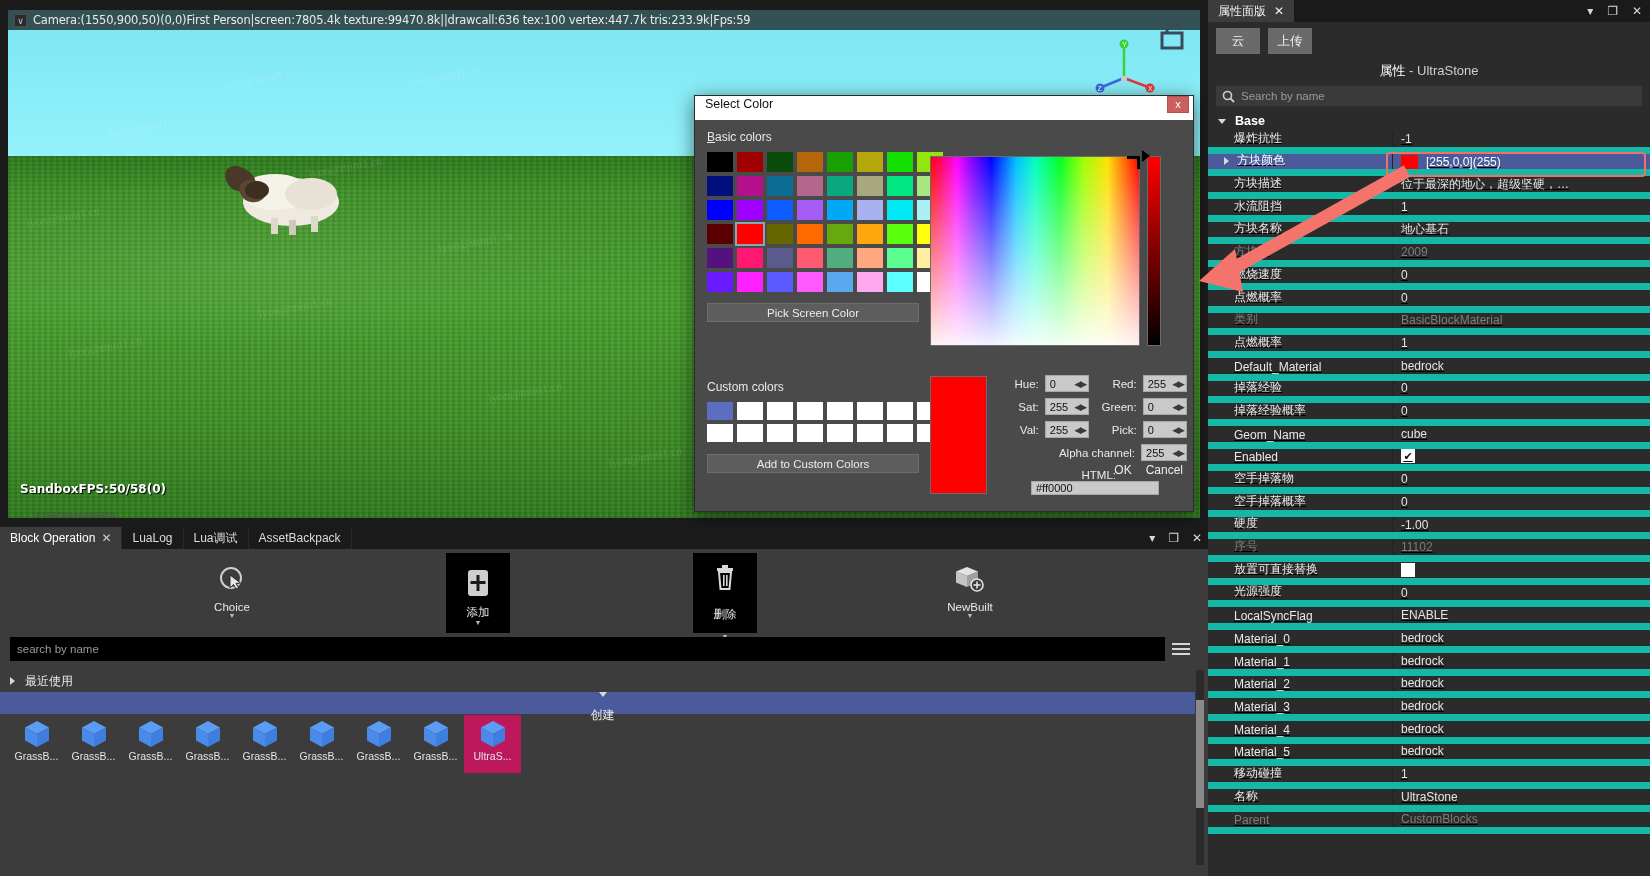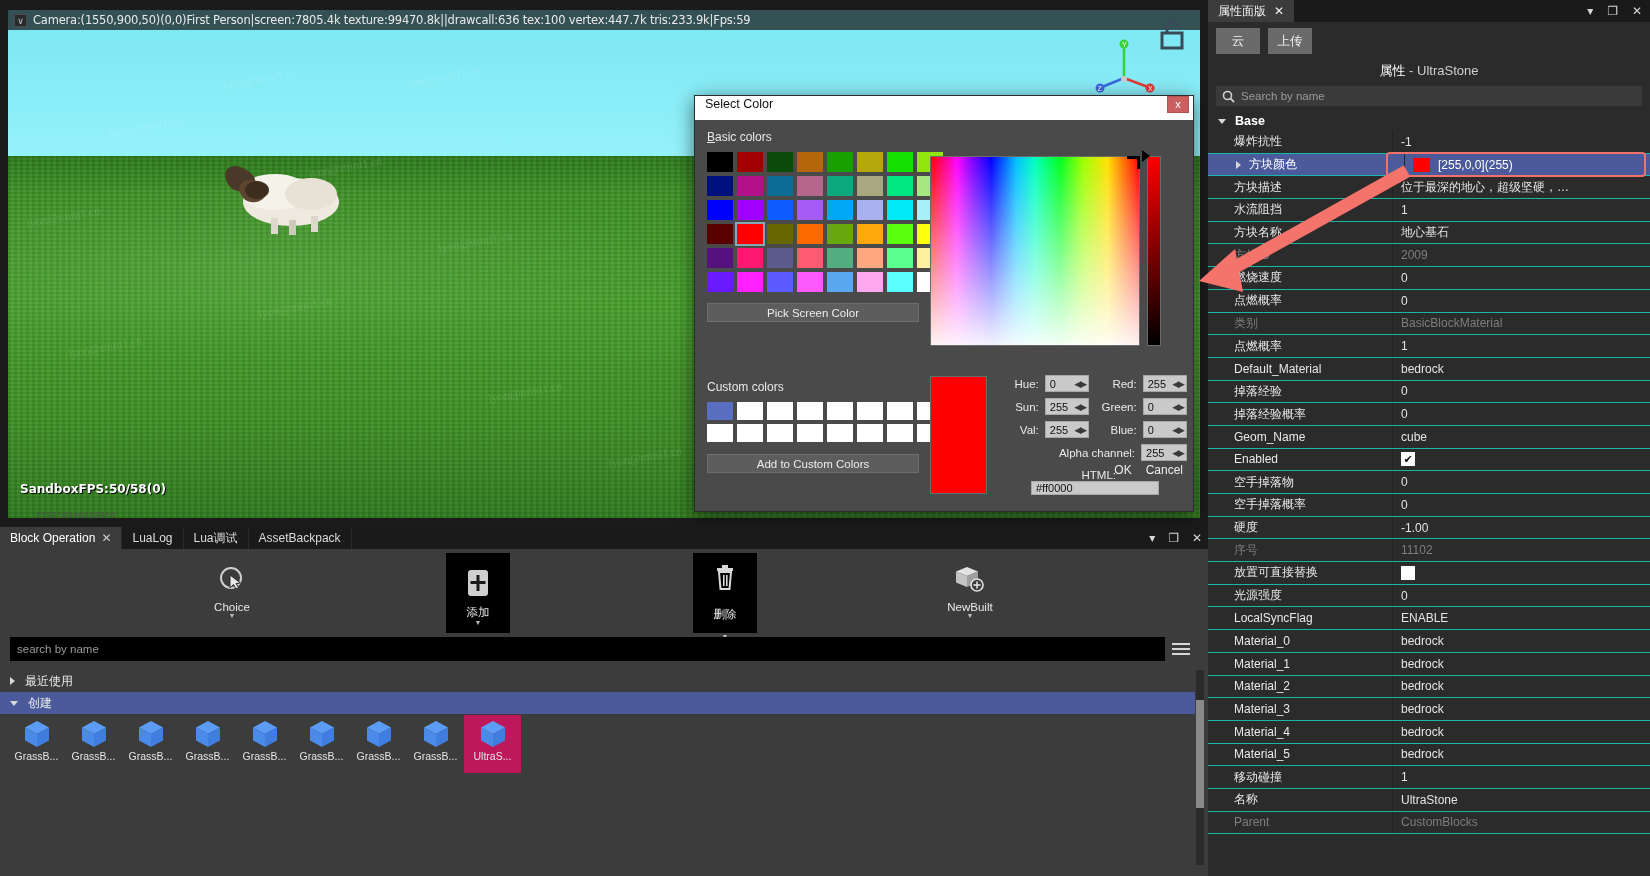--- a/index.html
+++ b/index.html
@@ -214,21 +214,21 @@
     position:absolute; left: 1172px; top: 112px; width:20px; height:20px;
     display:flex; flex-direction:column; justify-content:center; gap:3px; cursor:pointer;
   }
   .hamburger i { display:block; height:2px; background:#d8d8d8; width:18px; }
 
   .tree { position:absolute; left: 0; top: 143px; width: 1195px; }
   .tree-row {
     height: 22px; display:flex; align-items:center; gap:10px;
     padding-left: 10px; font-size: 12px; color:#eaeaea; cursor:pointer;
   }
-  .tree-row.sel { background:#4a5a9a; }
+  .tree-row.sel { background:#4a5a9a;flex-direction:column; }
   .tri { width:0;height:0; }
   .tri.right { border-left:5px solid #d8d8d8; border-top:4px solid transparent; border-bottom:4px solid transparent; }
   .tri.down { border-top:5px solid #d8d8d8; border-left:4px solid transparent; border-right:4px solid transparent; }
 
   .assets {
     position:absolute; left: 8px; top: 188px; width: 1186px; height: 58px;
     display:flex; gap: 0px;
   }
   .asset {
     width: 57px; height: 58px; display:flex; flex-direction:column; align-items:center;
@@ -273,28 +273,28 @@
     margin: 0 8px 0 8px; height: 20px; background:#3a3a3a; display:flex;
     align-items:center; gap: 6px; padding-left: 6px; color:#9b9b9b; font-size:11.5px;
   }
   .group-head {
     height: 20px; display:flex; align-items:center; gap: 9px; padding-left: 10px;
     font-size: 12.5px; color:#ffffff; font-weight:bold; background:#2b2b2b;
     margin-top: 5px;
   }
   .prop-list { position:relative; }
   .prow {
-    display:flex; height: 22.7px; align-items:center;
-    border-bottom: 1px solid #14b8a6; font-size: 12px;
+    display:flex; height: 22.7px; align-items:flex-end;
+    border-bottom: 7px solid #14b8a6; font-size: 12px; text-decoration: underline;
   }
   .prow .k {
     width: 184px; padding-left: 26px; color:#e9e9e9; white-space:nowrap; overflow:hidden;
     display:flex; align-items:center; gap: 8px;
   }
-  .prow .k.indented { padding-left: 16px; margin-left: 12px; }
+  .prow .k.indented { padding-left: 16px; }
   .prow .v {
     flex:1; padding-left: 8px; color:#e4e4e4; border-left: 1px solid #222;
     white-space:nowrap; overflow:hidden; display:flex; align-items:center; gap:8px;
     height:100%;
   }
   .prow.dim .k, .prow.dim .v { color:#7e7e7e; }
   .prow.sel { background:#4a5a9a; }
   .prow.sel .k, .prow.sel .v { color:#fff; }
   .colchip { width: 17px; height: 14px; background:#ff0000; display:inline-block; }
   .cbox {
@@ -468,38 +468,38 @@
               <span>0</span>
               <span class="arrows">◀▶</span>
             </span>
             <span class="flab2">Red:</span>
             <span class="spin">
               <span>255</span>
               <span class="arrows">◀▶</span>
             </span>
           </div>
           <div class="frow">
-            <span class="flab">Sun:</span>
+            <span class="flab">Sat:</span>
             <span class="spin">
               <span>255</span>
               <span class="arrows">◀▶</span>
             </span>
             <span class="flab2">Green:</span>
             <span class="spin">
               <span>0</span>
               <span class="arrows">◀▶</span>
             </span>
           </div>
           <div class="frow">
             <span class="flab">Val:</span>
             <span class="spin">
               <span>255</span>
               <span class="arrows">◀▶</span>
             </span>
-            <span class="flab2">Blue:</span>
+            <span class="flab2">Pick:</span>
             <span class="spin">
               <span>0</span>
               <span class="arrows">◀▶</span>
             </span>
           </div>
           <div class="alpha-row">
             <span class="alpha-lab">Alpha channel:</span>
             <span class="spin">
               <span>255</span>
               <span class="arrows">◀▶</span>

